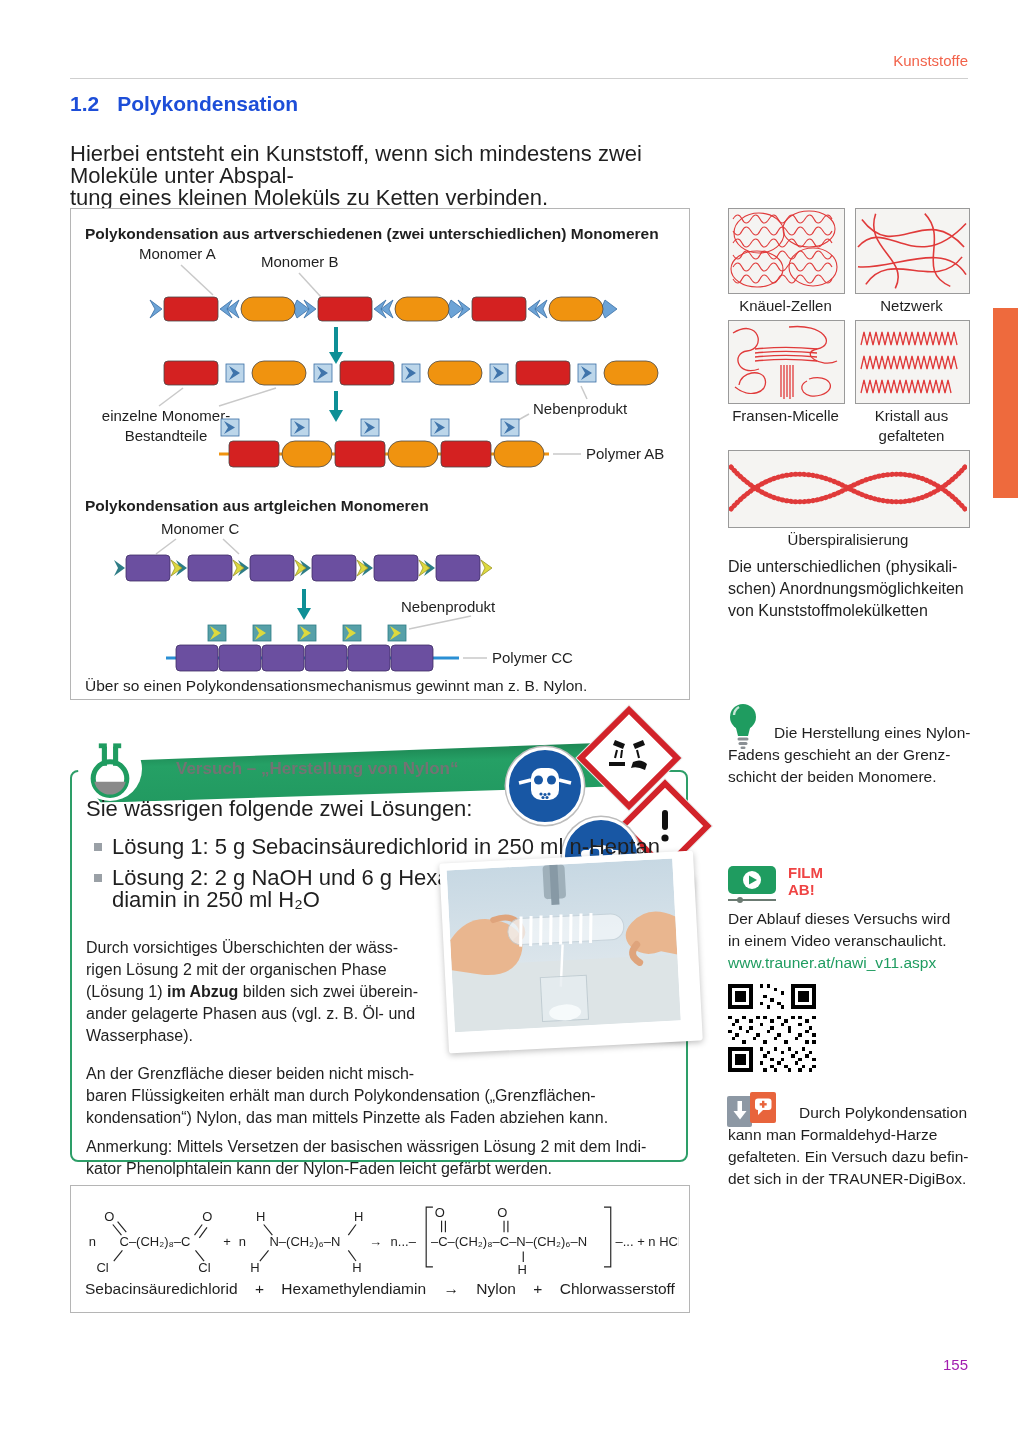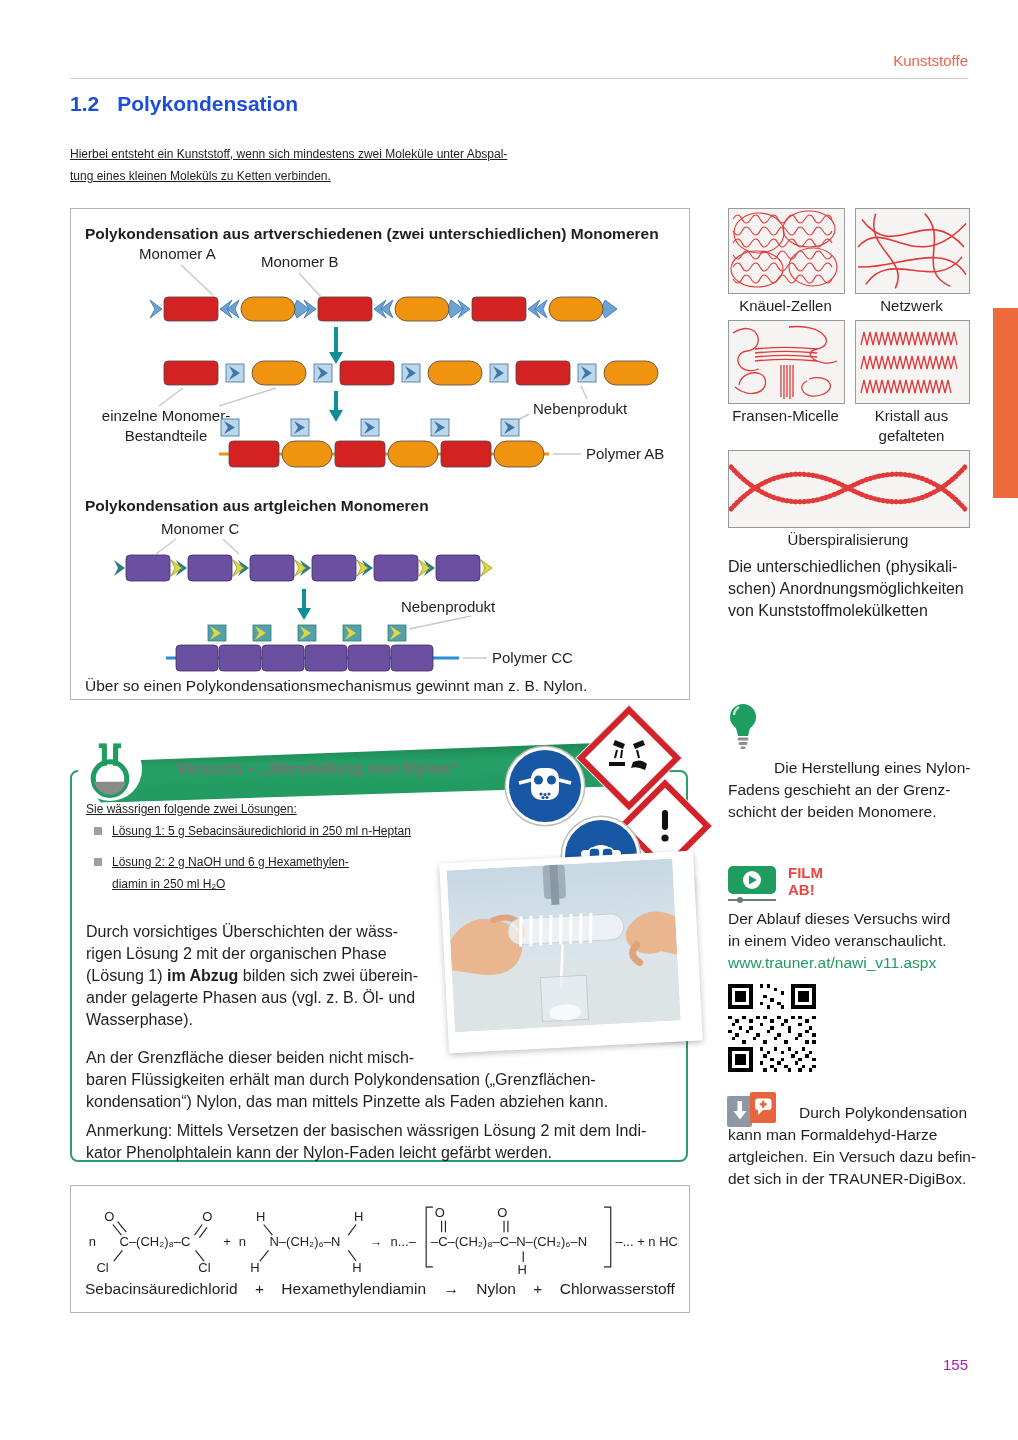--- a/index.html
+++ b/index.html
@@ -3,21 +3,21 @@
 <meta charset="utf-8">
 <style>
   html,body{margin:0;padding:0;}
   body{width:1018px;height:1440px;position:relative;background:#ffffff;
        font-family:"Liberation Sans",sans-serif;color:#1f1f1f;overflow:hidden;}
   .abs{position:absolute;}
   .hdr-label{font-size:15px;color:#f2624a;text-align:right;}
   .rule{height:1px;background:#cfcfcf;}
   .sec-title{font-size:21px;font-weight:bold;color:#1d4ed8;}
   .sec-no{margin-right:18px;}
-  .body-line{font-size:12px;line-height:22px;text-decoration:underline;}
+  .body-line{font-size:22px;line-height:22px;}
   .figure-box{border:1px solid #b5b5b5;background:#fff;}
   .eq-box{border:1px solid #b5b5b5;background:#fff;}
   svg text{font-family:"Liberation Sans",sans-serif;fill:#1f1f1f;}
   .ftitle{font-size:15.5px;font-weight:bold;}
   .flabel{font-size:15px;}
   .fcap{font-size:15.5px;}
   .vx-box{border:2px solid #2d9e68;border-radius:8px;background:#fff;}
   .banner{background:linear-gradient(180deg,#1d8653 0%,#25a065 30%,#229a61 100%);
           transform:rotate(-1.2deg);
           clip-path:polygon(0 62%,1.5% 18%,97% 0,100% 38%,98.5% 88%,2.5% 100%);}
@@ -307,21 +307,21 @@
     <svg width="72" height="72" viewBox="-36 -36 72 72">
       <circle cx="0" cy="4" r="15" fill="#fff"></circle>
       <rect x="-20" y="-6" width="40" height="8" rx="4" fill="#fff"></rect>
       <rect x="-12" y="-8" width="11" height="11" rx="4" fill="#1857a4" stroke="#fff" stroke-width="1.6"></rect>
       <rect x="1" y="-8" width="11" height="11" rx="4" fill="#1857a4" stroke="#fff" stroke-width="1.6"></rect>
     </svg>
   </div>
 
   <div class="abs" style="left:16px;top:53px;width:592px;">
     <div class="body-line">Sie wässrigen folgende zwei Lösungen:</div>
-    <div class="bullet-row" style="margin-top:0;">
+    <div class="bullet-row" style="margin-top:16px;">
       <span class="bullet-sq"></span>
       <span class="body-line">Lösung 1: 5 g Sebacinsäuredichlorid in 250 ml n-Heptan</span>
     </div>
     <div class="bullet-row" style="margin-top:9px;">
       <span class="bullet-sq"></span>
       <span>
         <span class="body-line" style="display:block">Lösung 2: 2 g NaOH und 6 g Hexamethylen-</span>
         <span class="body-line" style="display:block">diamin in 250 ml H₂O</span>
       </span>
     </div>
@@ -509,21 +509,21 @@
   <svg width="36" height="50" viewBox="0 0 36 50">
     <circle cx="17" cy="15" r="13" fill="#1f9c60"></circle>
     <path d="M10,26 L24,26 L22,34 L12,34 z" fill="#1f9c60"></path>
     <path d="M8,13 a10,10 0 0 1 5,-8" stroke="#fff" stroke-width="2.4" fill="none" opacity="0.75"></path>
     <rect x="11.5" y="35.5" width="11" height="3" rx="1.5" fill="#8a8f94"></rect>
     <rect x="12.5" y="40" width="9" height="3" rx="1.5" fill="#8a8f94"></rect>
     <rect x="14.5" y="44.5" width="5" height="2.6" rx="1.3" fill="#8a8f94"></rect>
   </svg>
 </div>
 <div class="abs side-text" style="left:728px;top:722px;width:250px;">
-  <div style="padding-left:46px;margin-top:35px;">Die Herstellung eines Nylon-</div>
+  <div style="padding-left:46px;">Die Herstellung eines Nylon-</div>
   <div>Fadens geschieht an der Grenz-</div>
   <div>schicht der beiden Monomere.</div>
 </div>
 
 <div class="abs" style="left:728px;top:866px;width:48px;height:28px;background:#1f9c60;border-radius:5px;">
   <svg width="48" height="28" viewBox="0 0 48 28">
     <circle cx="24" cy="14" r="9" fill="#fff"></circle>
     <polygon points="21,9.5 21,18.5 29,14" fill="#1f9c60"></polygon>
   </svg>
 </div>
@@ -569,18 +569,18 @@
     <rect x="24" y="2" width="26" height="31" rx="2" fill="#e8643c"></rect>
     <rect x="29" y="8.5" width="16.5" height="11.5" rx="3" fill="#fff"></rect>
     <polygon points="32,19 38,19 32,25" fill="#fff"></polygon>
     <rect x="36" y="10.8" width="2.4" height="7" fill="#e8643c"></rect>
     <rect x="33.7" y="13.1" width="7" height="2.4" fill="#e8643c"></rect>
   </svg>
 </div>
 <div class="abs side-text" style="left:728px;top:1102px;width:252px;">
   <div style="padding-left:58px;text-align:center;">Durch Polykondensation</div>
   <div>kann man Formaldehyd-Harze</div>
-  <div>artgleichen. Ein Versuch dazu befin-</div>
+  <div>gefalteten. Ein Versuch dazu befin-</div>
   <div>det sich in der TRAUNER-DigiBox.</div>
 </div>
 
 <div class="abs orange-tab" style="left:993px;top:308px;width:25px;height:190px;"></div>
 <div class="abs pgnum" style="left:920px;top:1356px;width:48px;text-align:right;">155</div>
 
 </body></html>

